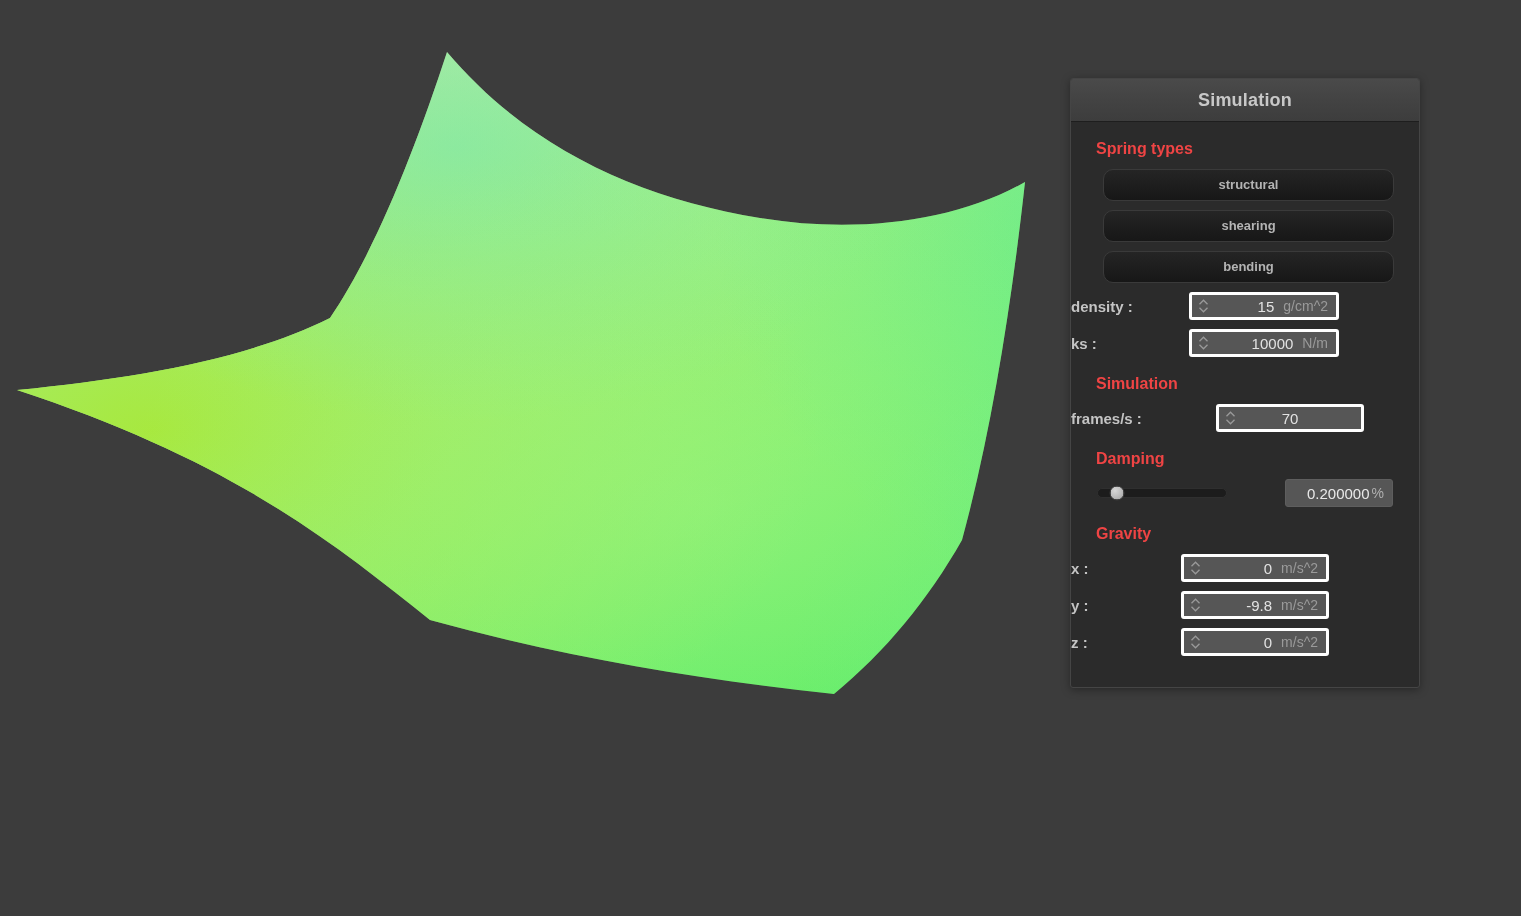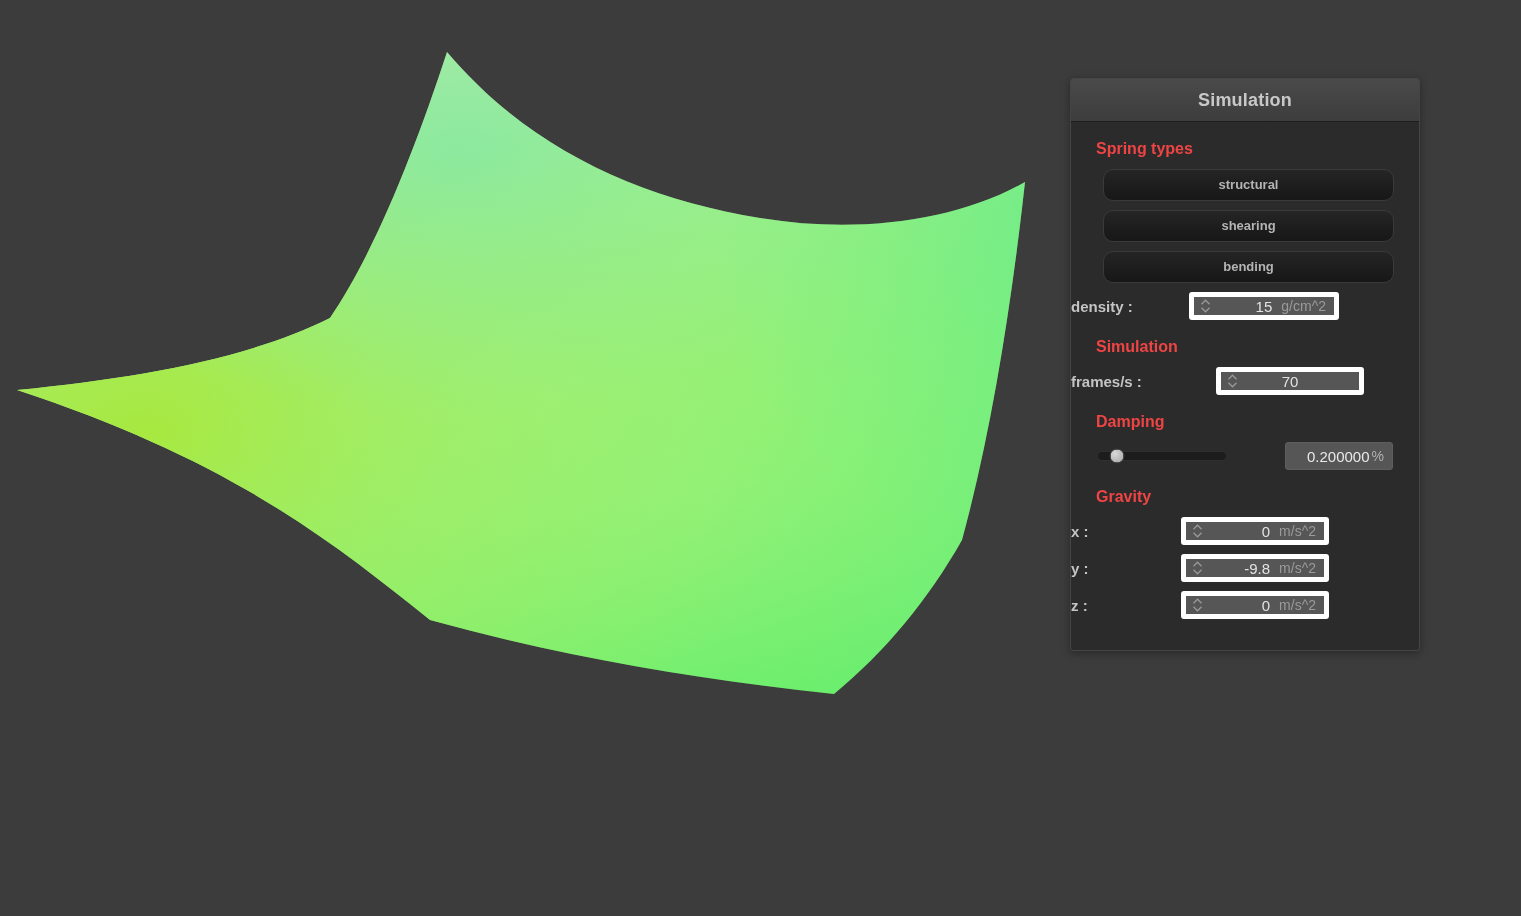--- a/index.html
+++ b/index.html
@@ -100,21 +100,21 @@
     text-align: left;
     padding-right: 9px;
     white-space: nowrap;
   }
 
   .spin-field {
     display: flex;
     align-items: center;
     height: 28px;
     background: #565656;
-    border: 5px solid #ffffff;
+    border: 3px solid #ffffff;
     border-radius: 3px;
     overflow: hidden;
     cursor: text;
   }
 
   .spinner {
     width: 22px;
     height: 100%;
     display: flex;
     flex-direction: column;
@@ -304,20 +304,33 @@
               <svg width="11" height="16" viewBox="0 0 11 16">
                 <path d="M1.5 6.2 L5.5 2.2 L9.5 6.2" fill="none" stroke="#9a9a9a" stroke-width="1.3"></path>
                 <path d="M1.5 9.8 L5.5 13.8 L9.5 9.8" fill="none" stroke="#9a9a9a" stroke-width="1.3"></path>
               </svg>
             </span>
             <span class="spin-value">15</span>
             <span class="spin-unit">g/cm^2</span>
           </div>
         </div>
 
+        <div class="field-row">
+          <div class="field-label">ks :</div>
+          <div class="spin-field">
+            <span class="spinner">
+              <svg width="11" height="16" viewBox="0 0 11 16">
+                <path d="M1.5 6.2 L5.5 2.2 L9.5 6.2" fill="none" stroke="#9a9a9a" stroke-width="1.3"></path>
+                <path d="M1.5 9.8 L5.5 13.8 L9.5 9.8" fill="none" stroke="#9a9a9a" stroke-width="1.3"></path>
+              </svg>
+            </span>
+            <span class="spin-value">10000</span>
+            <span class="spin-unit">N/m</span>
+          </div>
+        </div>
       </div>
 
       <div class="section-header">Simulation</div>
 
       <div class="grp-sim">
 
         <div class="field-row">
           <div class="field-label">frames/s :</div>
           <div class="spin-field">
             <span class="spinner">

